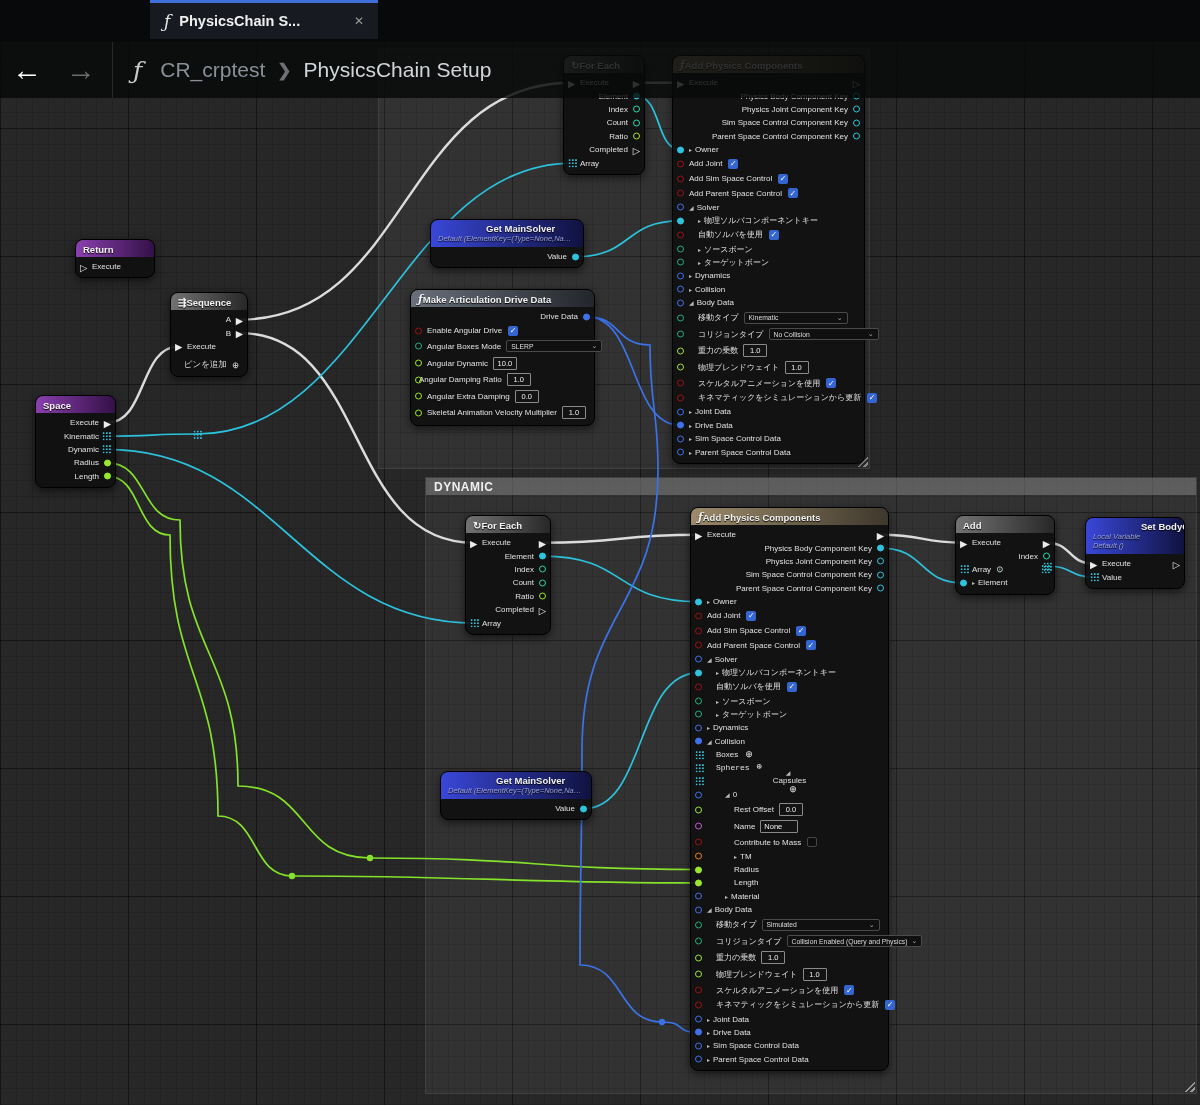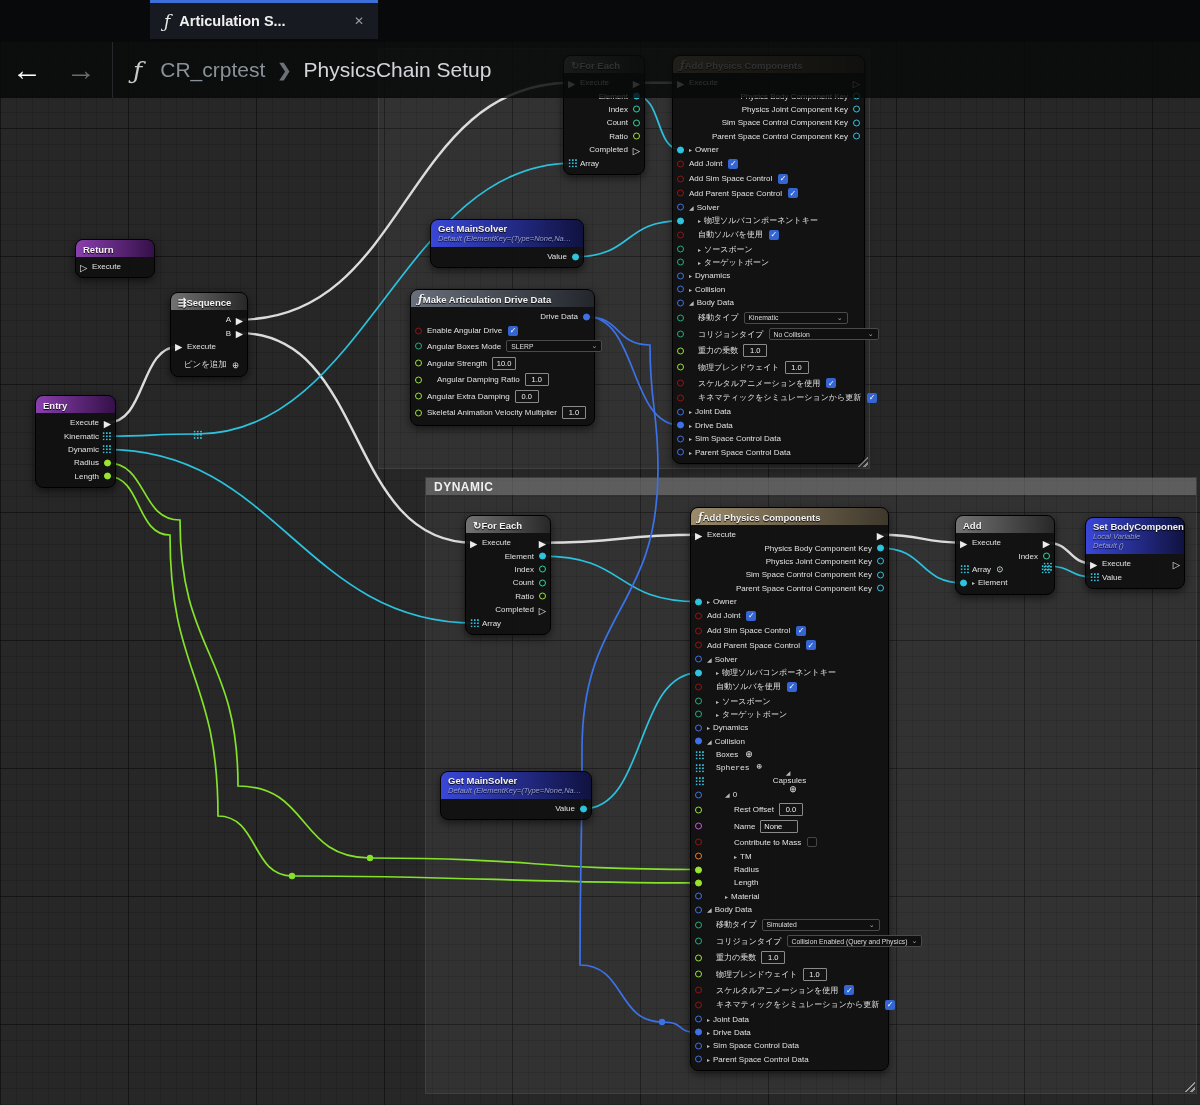--- a/index.html
+++ b/index.html
@@ -22,21 +22,21 @@
     background:repeating-linear-gradient(135deg,#9a9a9a 0 1.5px,transparent 1.5px 4px);
     clip-path:polygon(100% 0,100% 100%,0 100%);}
   .chead{height:17px;background:rgba(130,130,130,.55);color:#f0f0f0;font-size:12px;font-weight:bold;
     display:flex;align-items:center;padding:0 8px;letter-spacing:.5px;}
   
   .node{position:absolute;background:rgba(16,16,16,.93);border:1px solid #000;border-radius:8px;
     box-shadow:0 3px 9px rgba(0,0,0,.55);}
   .nhead{display:flex;align-items:center;gap:5px;height:16px;padding:1px 7px 0;border-radius:7px 7px 0 0;
     color:#f3f3f3;font-weight:bold;font-size:9.5px;white-space:nowrap;overflow:hidden;text-shadow:0 1px 1px #000;}
   .nhead.tall{flex-direction:column;align-items:flex-start;height:auto;gap:0;padding:3px 7px 4px;}
-  .nhead.tall .trow{display:flex;align-items:flex-end;gap:5px;}
+  .nhead.tall .trow{display:flex;align-items:flex-end;gap:5px;margin-left:48px;}
   .nsub{font-style:italic;font-weight:normal;font-size:7.5px;color:#9aa2d8;line-height:1.2;white-space:nowrap;
     overflow:hidden;text-overflow:ellipsis;max-width:138px;}
   .hd-purple{background:linear-gradient(to right,#8a3fae,#341048);}
   .hd-blue{background:linear-gradient(to right,#3947d8,#10123f);}
   .hd-gray{background:linear-gradient(to right,rgba(125,125,125,.9),rgba(42,42,42,.9));}
   .hd-tan{background:linear-gradient(to right,rgba(168,150,114,.92),rgba(66,59,46,.92));}
   .hd-slate{background:linear-gradient(to right,rgba(112,120,132,.92),rgba(36,39,45,.92));}
   .hico{font-size:10px;line-height:10px;}
   .hico.fn{font-family:"DejaVu Serif",serif;font-style:italic;font-size:11px;}
   .rows{padding:3px 0 4px;}
@@ -157,21 +157,21 @@
             </div>
           </div>
         </div>
         <div class="nfoot">
           <span>ピンを追加</span>
           <span>⊕</span>
         </div>
       </div>
       <div class="node" style="left: 35px; top: 395px; width: 79px;">
         <div class="nhead hd-purple">
-          <div class="trow"><span class="pa" style="--pc: #d6dde6;"></span><span>Entry</span></div>
+          <div class="trow"><span class="pa" style="--pc: #d6dde6;"></span><span>Space</span></div>
         </div>
         <div class="rows">
           <div class="row" style="height: 13.4px;">
             <span class="pdot pr pe">▶</span>
             <div class="lwrap out">
               <span>Execute</span>
             </div>
           </div>
           <div class="row" style="height: 13.4px;">
             <span class="pdot pr pa" style="--pc: #2ec4dd;"></span>
@@ -487,27 +487,27 @@
               <span>Angular Boxes Mode</span>
               <span class="sel" style="width: 96px;">
                 <span>SLERP</span>
                 <span class="chev">⌄</span>
               </span>
             </div>
           </div>
           <div class="row" style="height: 16.6px;">
             <span class="pdot pl pc" style="--pc: #9ae52f;"></span>
             <div class="lwrap in" style="padding-left: 16px;">
-              <span>Angular Strength</span>
+              <span>Angular Dynamic</span>
               <span class="vbox">10.0</span>
             </div>
           </div>
           <div class="row" style="height: 16.6px;">
             <span class="pdot pl pc" style="--pc: #9ae52f;"></span>
-            <div class="lwrap in" style="padding-left: 26px;">
+            <div class="lwrap in" style="padding-left: 8px;">
               <span>Angular Damping Ratio</span>
               <span class="vbox">1.0</span>
             </div>
           </div>
           <div class="row" style="height: 16.6px;">
             <span class="pdot pl pc" style="--pc: #9ae52f;"></span>
             <div class="lwrap in" style="padding-left: 16px;">
               <span>Angular Extra Damping</span>
               <span class="vbox">0.0</span>
             </div>
@@ -921,21 +921,21 @@
         </div>
       </div>
       <span class="pa reroute" style="left: 192.5px; top: 429.5px; --pc: #2ec4dd;"></span>
       <span class="pa reroute" style="left: 1042.5px; top: 561.5px; --pc: #2ec4dd;"></span>
     </div>
 </div>
 
 <div id="topbar">
   <div id="tab">
     <span class="ticon">ƒ</span>
-    <span class="tlabel">Articulation S...</span>
+    <span class="tlabel">PhysicsChain S...</span>
     <span class="tclose">✕</span>
   </div>
 </div>
 
 <div id="crumbs">
   <span class="navarrow nav-back">←</span>
   <span class="navarrow nav-fwd">→</span>
   <span class="vdiv"></span>
   <span class="ficon">ƒ</span>
   <span class="crumb-parent">CR_crptest</span>

